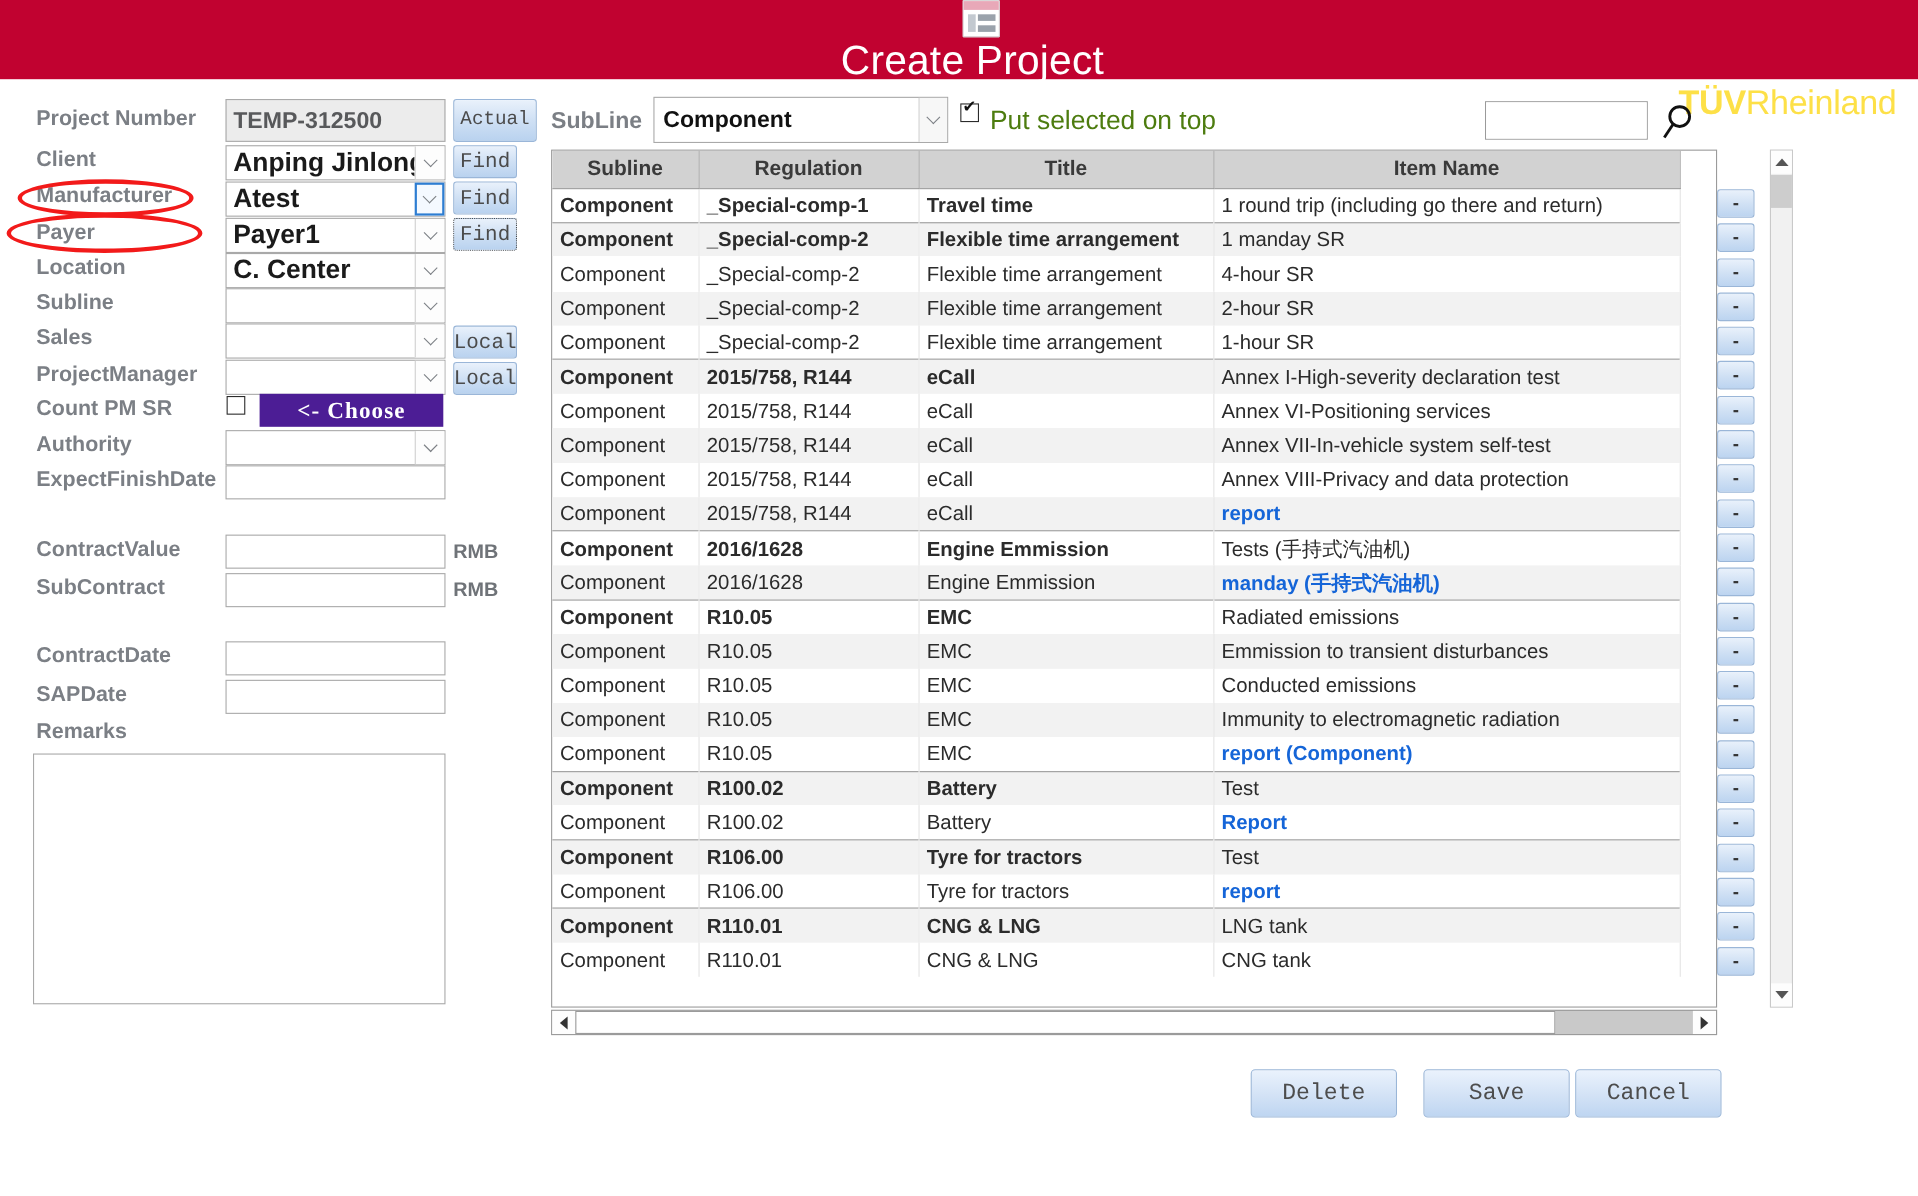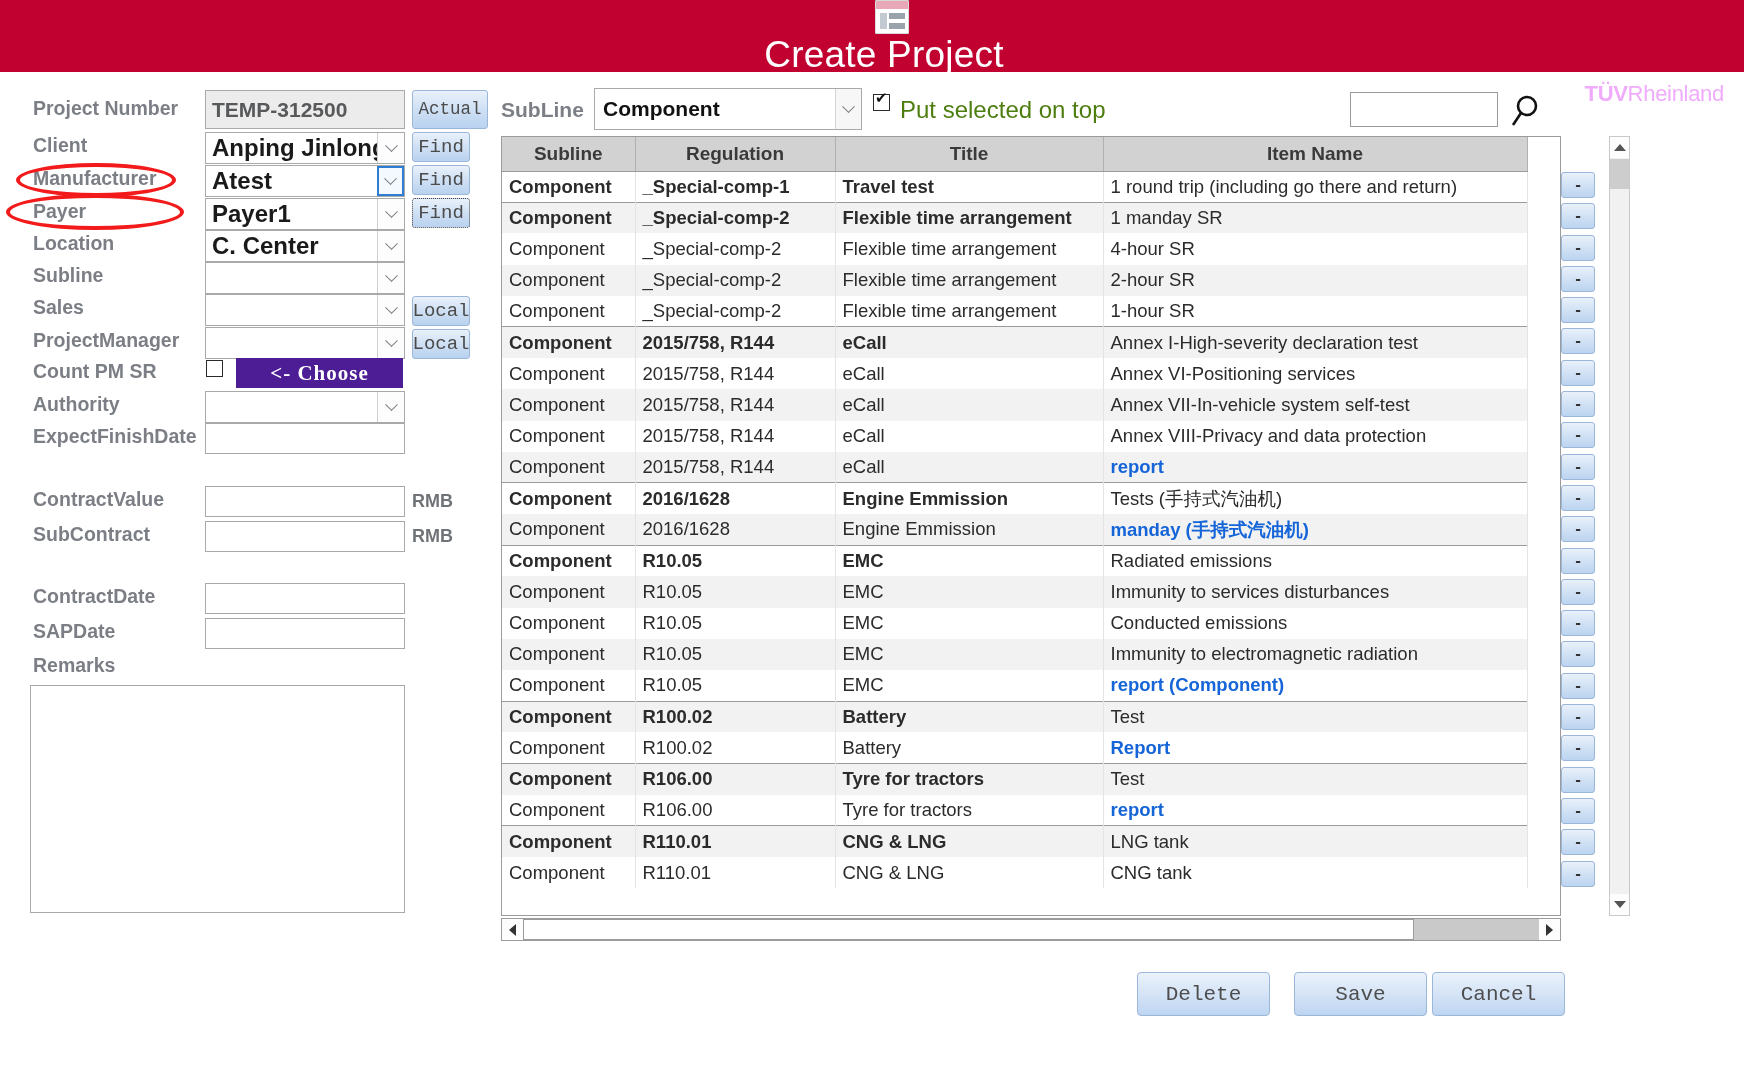--- a/index.html
+++ b/index.html
@@ -62,21 +62,21 @@
   }
   .user-avatar-icon::after {
     content:""; position:absolute; left: 2px; top: 14px;
     width: 22px; height: 13px;
     border-radius: 11px 11px 4px 4px; background: #fff;
   }
   .user-name { color:#fff; font-size: 21px; white-space: nowrap; }
 
   .logo-block { display:flex; align-items:center; margin-right: 20px; }
   .logo-tri { width: 40px; height: 36px; margin-right: 3px; position: relative; }
-  .logo-text { color: #f0abfc; font-size: 22px; white-space: nowrap; letter-spacing: -0.3px;}
+  .logo-text { color: #fde047; font-size: 31px; white-space: nowrap; letter-spacing: -0.3px;}
   .logo-text b { font-weight: 700; }
   .logo-text span { font-weight: 400; }
 
   
   .left-panel { position: absolute; left: 0; top: 72px; width: 492px; height: 1015px; }
 
   .form-row { position: absolute; display: flex; align-items: center; }
   .form-label {
     color: #7b7f85; font-size: 19.5px; font-weight: 700;
     white-space: nowrap;
@@ -482,21 +482,21 @@
           <th class="col-sub">Subline</th>
           <th class="col-reg">Regulation</th>
           <th class="col-tit">Title</th>
           <th class="col-item">Item Name</th>
         </tr>
       </thead>
       <tbody id="grid-body">
           <tr class="grp-start">
             <td class="col-sub">Component</td>
             <td class="col-reg">_Special-comp-1</td>
-            <td class="col-tit">Travel test</td>
+            <td class="col-tit">Travel time</td>
             <td class="col-item itemname">1 round trip (including go there and return)</td>
           </tr>
           <tr class="grp-start zebra">
             <td class="col-sub">Component</td>
             <td class="col-reg">_Special-comp-2</td>
             <td class="col-tit">Flexible time arrangement</td>
             <td class="col-item itemname">1 manday SR</td>
           </tr>
           <tr>
             <td class="col-sub faded">Component</td>
@@ -561,21 +561,21 @@
           <tr class="grp-start">
             <td class="col-sub">Component</td>
             <td class="col-reg">R10.05</td>
             <td class="col-tit">EMC</td>
             <td class="col-item itemname">Radiated emissions</td>
           </tr>
           <tr class="zebra">
             <td class="col-sub faded">Component</td>
             <td class="col-reg faded">R10.05</td>
             <td class="col-tit faded">EMC</td>
-            <td class="col-item itemname">Immunity to services disturbances</td>
+            <td class="col-item itemname">Emmission to transient disturbances</td>
           </tr>
           <tr>
             <td class="col-sub faded">Component</td>
             <td class="col-reg faded">R10.05</td>
             <td class="col-tit faded">EMC</td>
             <td class="col-item itemname">Conducted emissions</td>
           </tr>
           <tr class="zebra">
             <td class="col-sub faded">Component</td>
             <td class="col-reg faded">R10.05</td>

